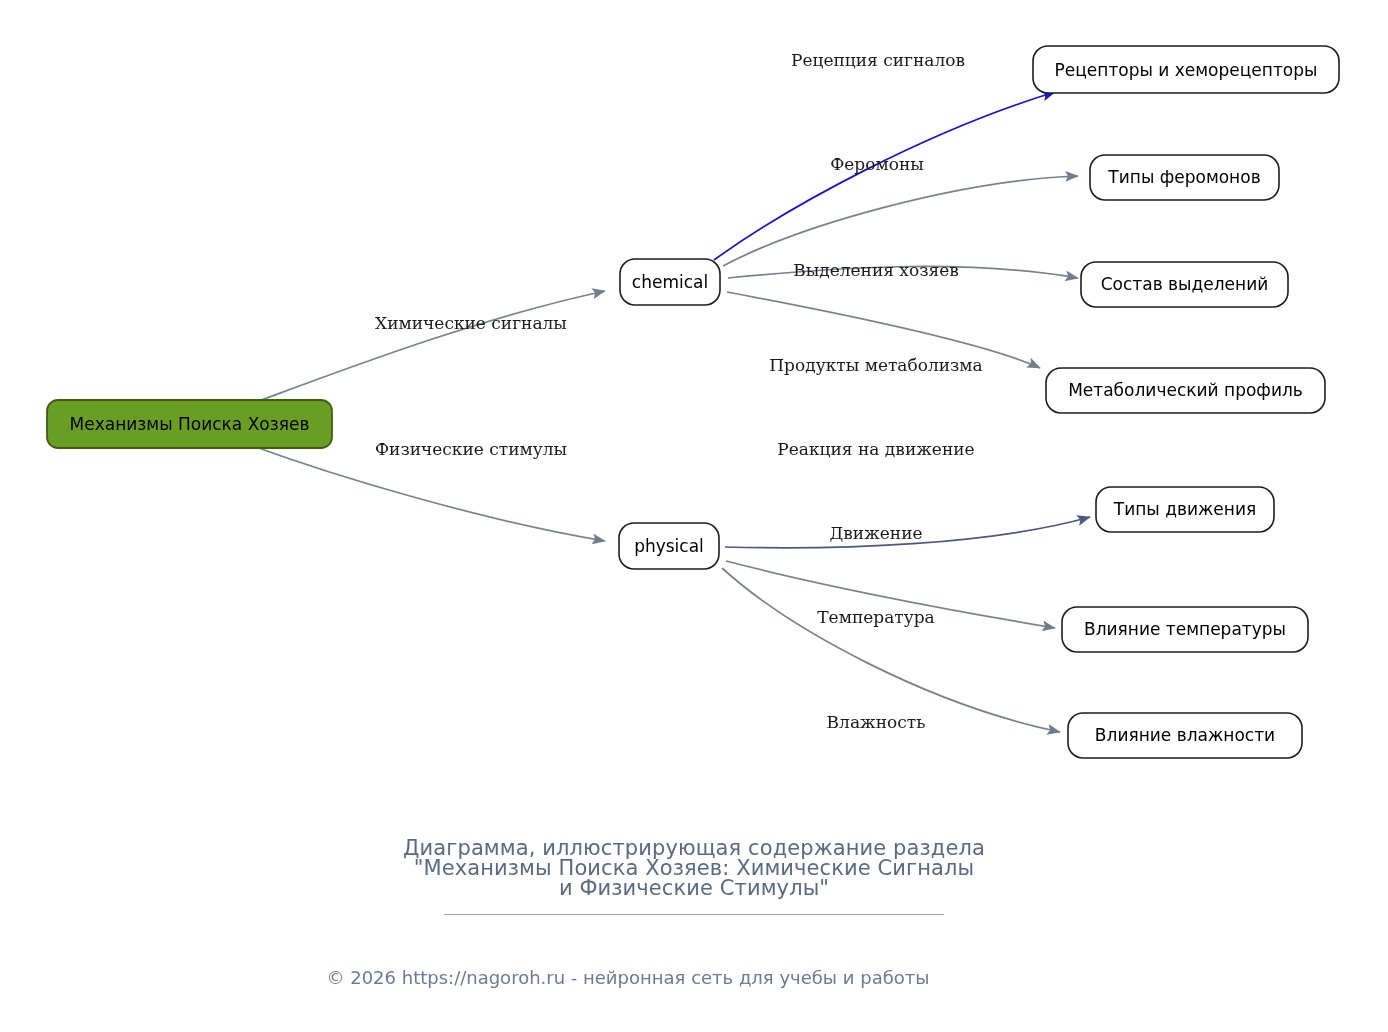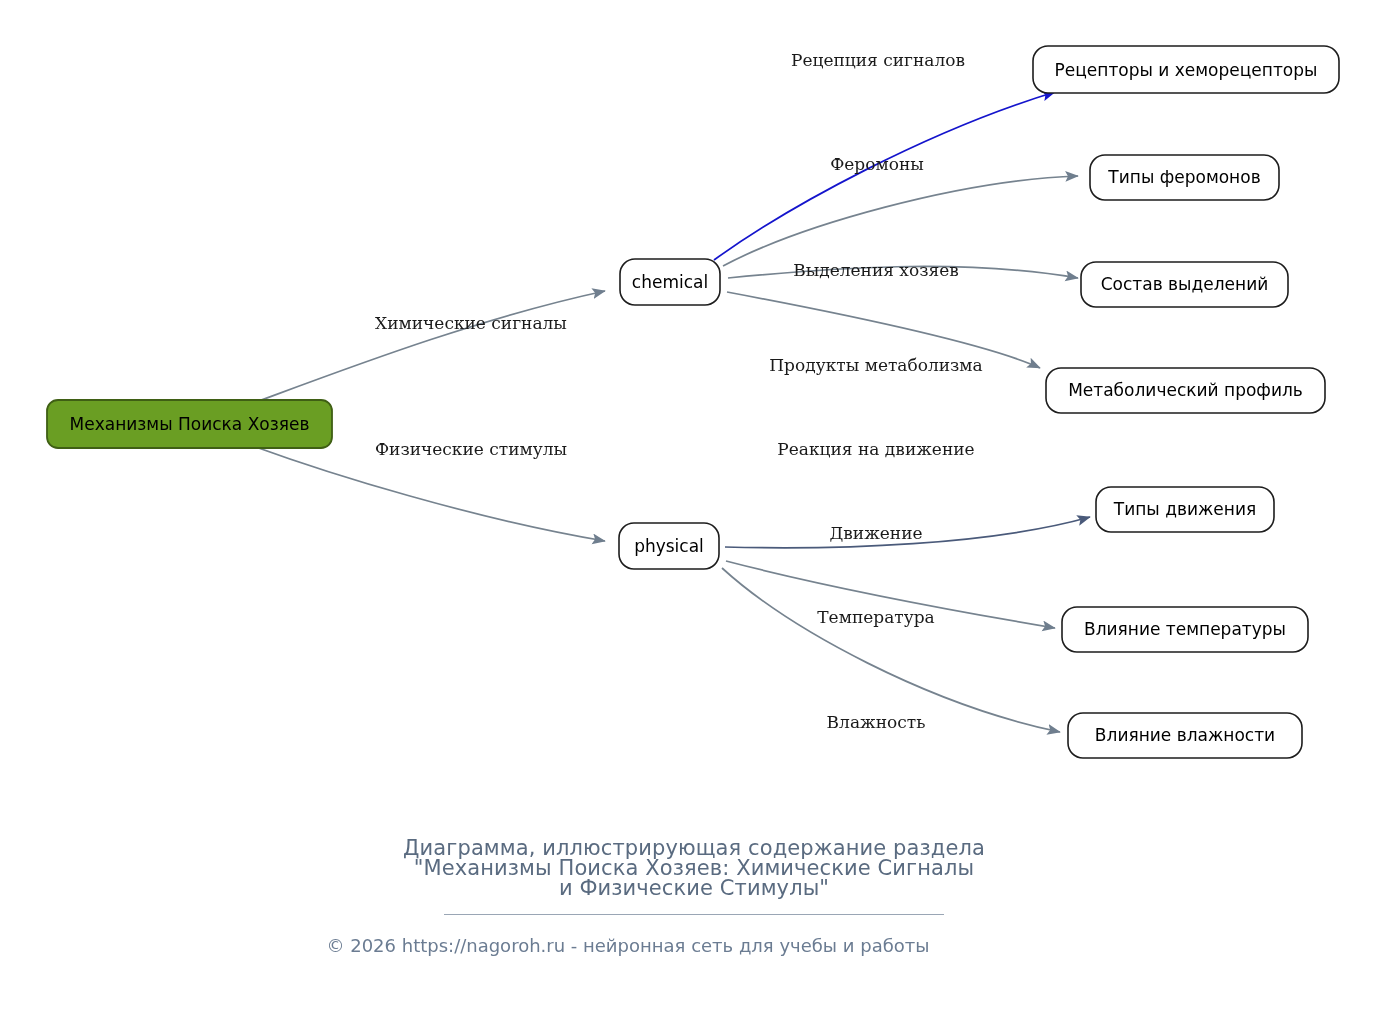--- a/index.html
+++ b/index.html
@@ -77,21 +77,21 @@
   }
   .caption-rule {
     width: 500px;
     height: 0;
     border-top: 1.4px solid #9aa6b5;
     margin: 16px auto 0 auto;
   }
   .footer-block {
     position: absolute;
     left: 0;
-    top: 935px;
+    top: 967px;
     width: 1256px;
     text-align: center;
   }
   .footer-text {
     font-family: "DejaVu Sans", sans-serif;
     font-size: 18px;
     color: #6b7c92;
   }
 </style>
 </head>

